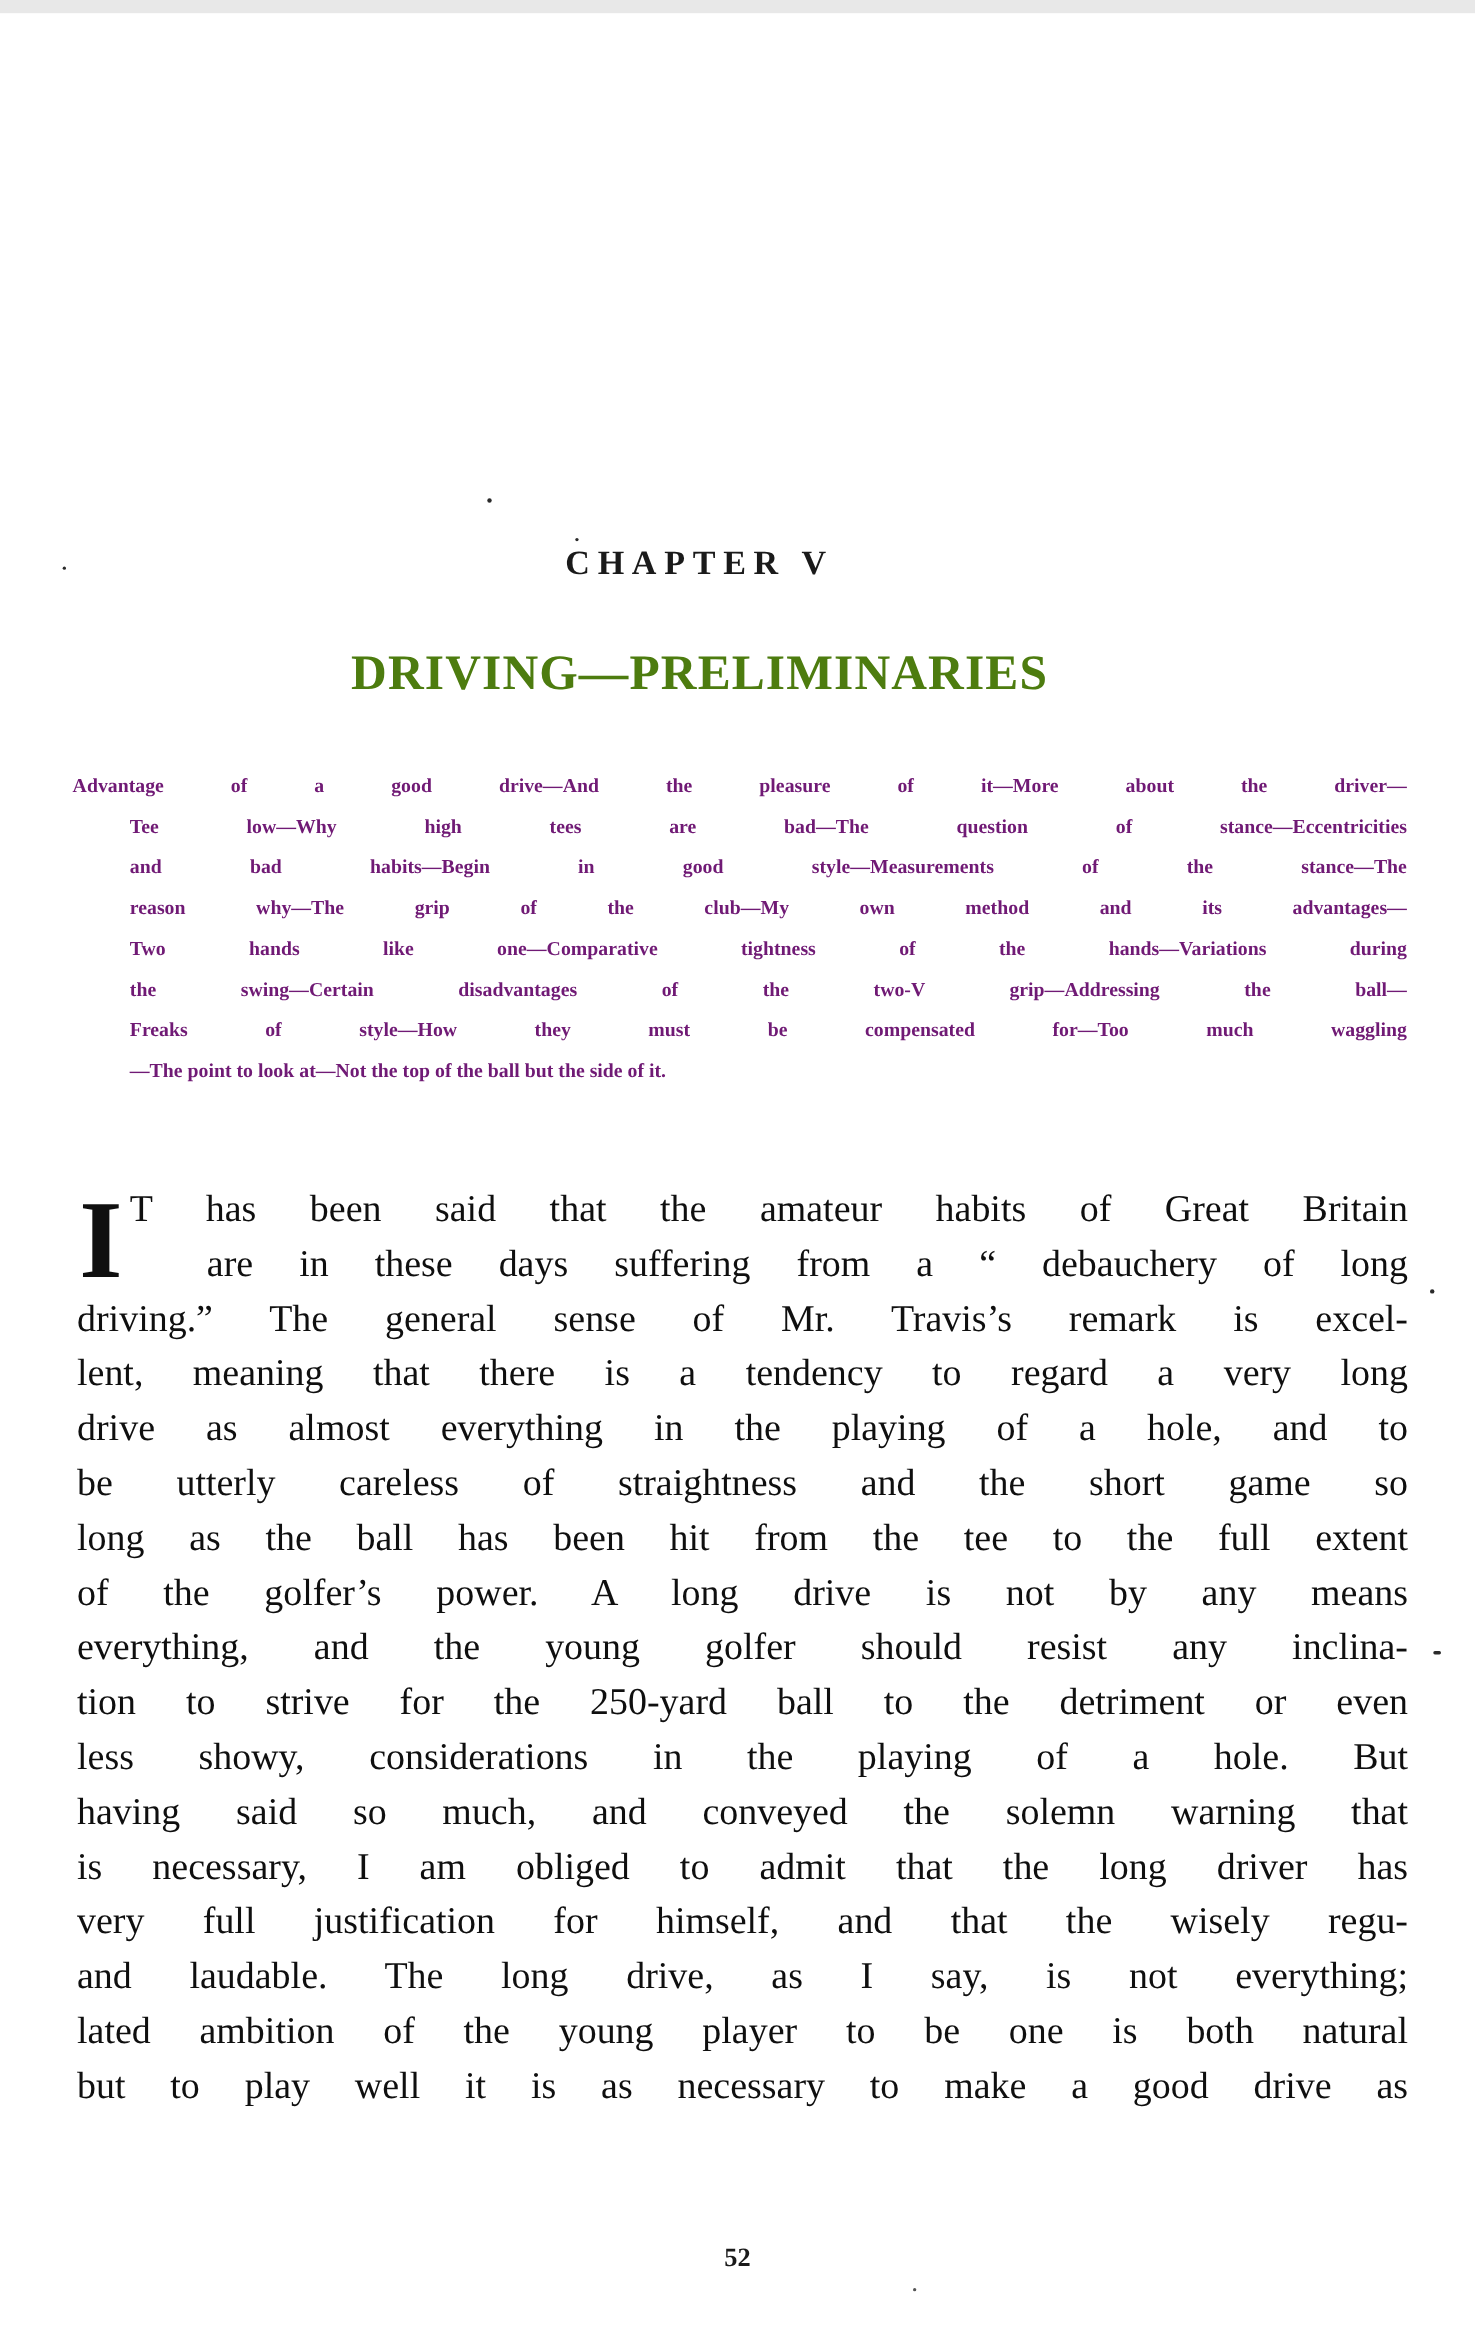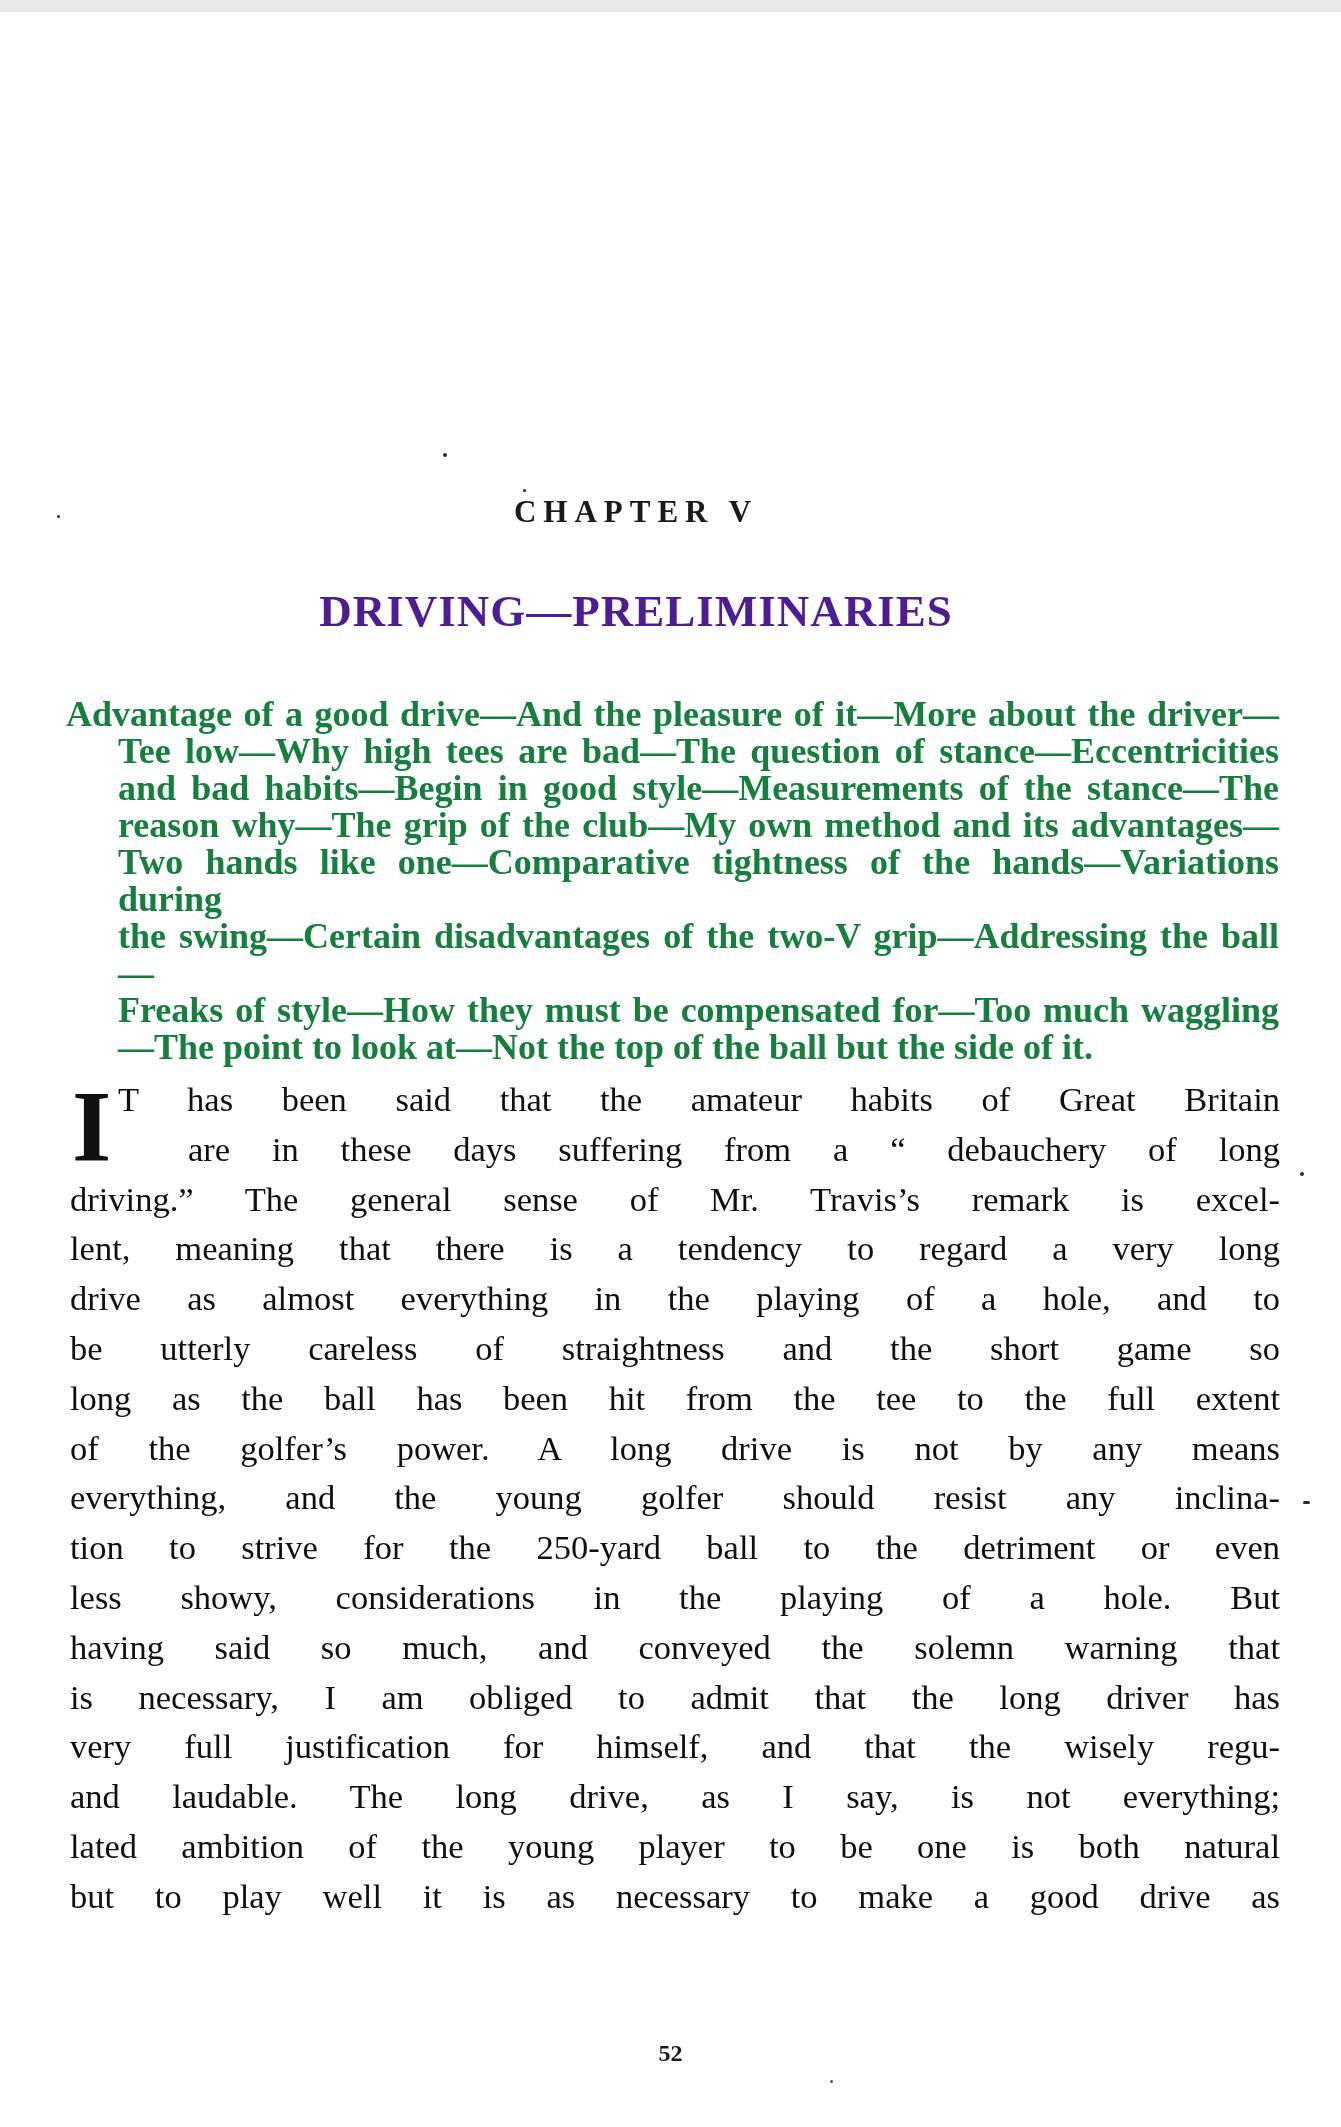--- a/index.html
+++ b/index.html
@@ -24,31 +24,31 @@
     font-size: 31px;
     font-weight: 700;
     letter-spacing: 7px;
     color: #1a1a1a;
   }
   .chapter-title {
     top: 573px;
     font-size: 45px;
     font-weight: 700;
     letter-spacing: 1px;
-    color: #4c1d95;
+    color: #4d7c0f;
     text-align: center;
   }
   .summary {
     position: absolute;
     top: 684px;
     left: 66px;
     width: 1213px;
-    font-size: 36px;
+    font-size: 18px;
     font-weight: 700;
-    color: #15803d;
+    color: #701a75;
   }
   .sline {
     line-height: 37px;
     text-align: justify;
     text-align-last: justify;
     white-space: nowrap0;
   }
   .sline.indent { padding-left: 52px; }
   .sline.last { text-align: left; text-align-last: left; }
   .body-block {

